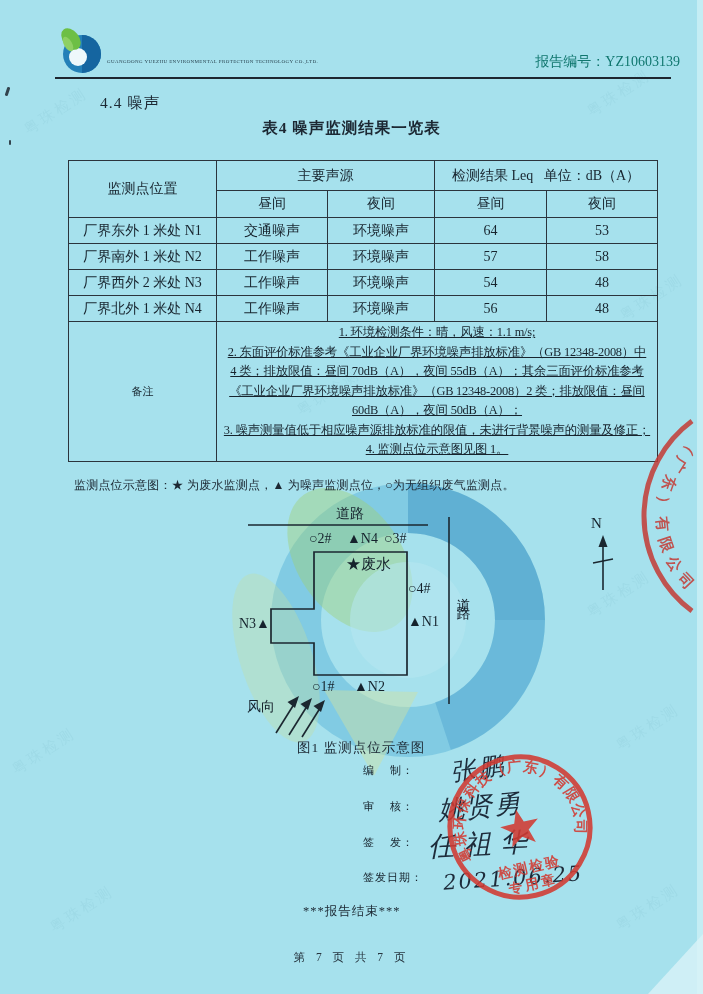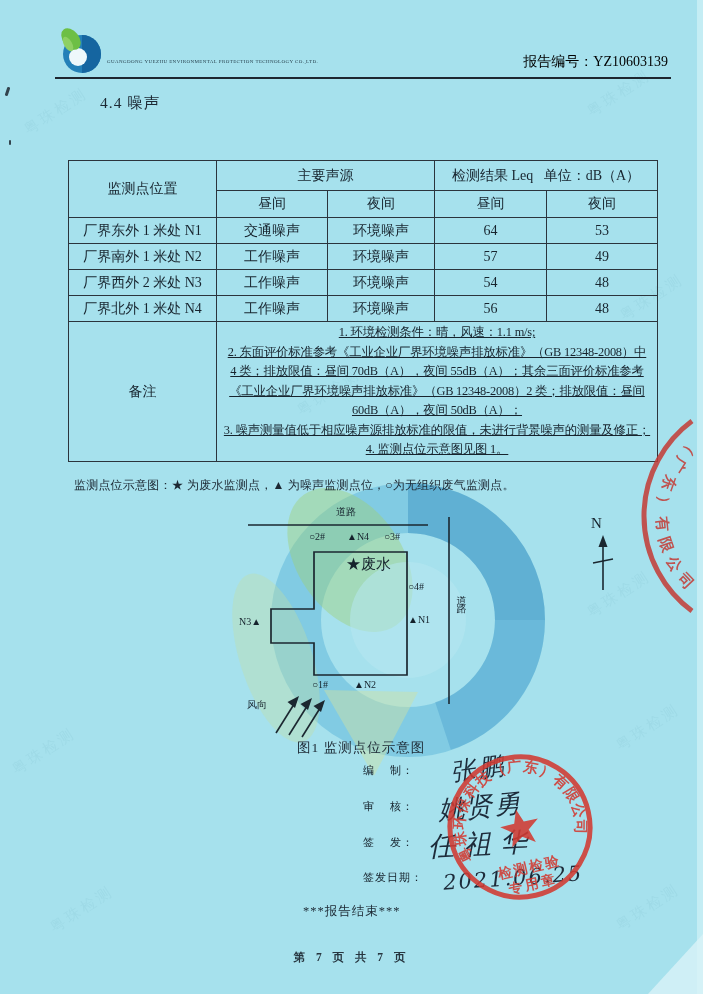--- a/index.html
+++ b/index.html
@@ -8,51 +8,51 @@
     width:703px;height:994px;
     background:#a6e1ed;
     overflow:hidden;
     font-family:"Liberation Serif","DejaVu Serif",serif;
     color:#1c2833;
   }
   .abs{position:absolute;}
   
   .hdr-name{left:105px;top:36px;font-size:17px;font-weight:700;font-style:italic;letter-spacing:1px;color:#14202b;}
   .hdr-en{left:107px;top:59px;font-size:5px;letter-spacing:.4px;color:#27414e;}
-  .hdr-report{left:0;top:53px;width:668px;text-align:right;font-size:14px;color:#000000;}
+  .hdr-report{left:12px;top:53px;width:668px;text-align:right;font-size:14px;color:#0f766e;}
   .hdr-rule{left:55px;top:77px;width:616px;height:2px;background:#1d2630;}
   
   .sec-title{left:100px;top:93px;font-size:15.5px;letter-spacing:1px;}
   .tbl-title{left:0;top:118px;width:703px;text-align:center;font-size:15.5px;font-weight:700;letter-spacing:1px;}
   table.noise{
     position:absolute;left:68px;top:160px;width:589px;
     border-collapse:collapse;table-layout:fixed;
     font-size:14px;color:#17242e;
   }
   table.noise th,table.noise td{
     border:1.5px solid #2b343c;
     text-align:center;vertical-align:middle;
     padding:0 2px;font-weight:400;
   }
   td.loc{text-align:left;padding-left:9px;margin-left:16px;}
-  td.remark-label{font-size:14px;}
+  td.remark-label{font-size:11px;}
   td.remark-body{text-align:left;padding:5px 6px 5px 8px;text-decoration:underline;}
   .remark-line{font-size:12.4px;line-height:19.5px;white-space:nowrap;letter-spacing:-0.2px;}
   
   .legend{left:74px;top:477px;font-size:12px;letter-spacing:.2px;font-family:Liberation Serif, serif;}
   
   .diagram{left:60px;top:503px;width:610px;height:258px;}
-  .dlabel{position:absolute;font-size:10px;color:#15222c;white-space:nowrap;}
+  .dlabel{position:absolute;font-size:14px;color:#15222c;white-space:nowrap;}
   .dcaption{position:absolute;left:237px;top:236px;font-size:13.5px;letter-spacing:1px;}
   .road-right-label{writing-mode:vertical-rl;letter-spacing:8px;}
   
   .sig-label{position:absolute;font-size:11px;letter-spacing:1px;color:#15222c;white-space:pre;}
   .hand{position:absolute;font-family:"DejaVu Serif",serif;font-style:italic;color:#1d2b3a;white-space:nowrap;}
   .end-note{left:303px;top:903px;font-size:12.5px;letter-spacing:1px;}
-  .footer{left:0;top:950px;width:703px;text-align:center;font-size:11.5px;letter-spacing:4px;color:#273640;font-weight:bold;}
+  .footer{left:0;top:950px;width:703px;text-align:center;font-size:11.5px;letter-spacing:4px;color:#273640;}
   
   .wm{position:absolute;font-size:15px;color:#2e7487;opacity:.06;transform:rotate(-33deg);letter-spacing:3px;pointer-events:none;}
   .edge-strip{left:697px;top:0;width:6px;height:994px;background:#c9eef5;opacity:.85;}
   .corner{right:0;bottom:0;width:0;height:0;border-left:55px solid transparent;border-bottom:60px solid #d9f3f8;opacity:.8;}
   .speck{position:absolute;background:#33444e;border-radius:1px;}
 </style>
 </head>
 <body>
 
 <div class="page">
@@ -82,20 +82,21 @@
     <path d="M 25,8 A 19,19 0 0 1 44,27 A 19,19 0 0 1 25,46" fill="#1565a0"></path>
     <circle cx="21" cy="30" r="9" fill="#eef8fb"></circle>
     <ellipse cx="14" cy="12" rx="8" ry="12" transform="rotate(-38 14 12)" fill="#6dbf45"></ellipse>
     <ellipse cx="11" cy="17" rx="4" ry="8" transform="rotate(-30 11 17)" fill="#8ed063"></ellipse>
   </svg>
   <div class="abs hdr-en">GUANGDONG YUEZHU ENVIRONMENTAL PROTECTION TECHNOLOGY CO.,LTD.</div>
   <div class="abs hdr-report"><span>报告编号：</span><span>YZ10603139</span></div>
   <div class="abs hdr-rule"></div>
 
   <div class="abs sec-title">4.4  噪声</div>
+  <div class="abs tbl-title">表4   噪声监测结果一览表</div>
 
   <table class="noise">
     <colgroup>
         <col style="width:148px">
         <col style="width:111px">
         <col style="width:107px">
         <col style="width:112px">
         <col style="width:111px">
       </colgroup>
     <tbody>
@@ -115,21 +116,21 @@
       <td>交通噪声</td>
       <td>环境噪声</td>
       <td>64</td>
       <td>53</td>
     </tr>
     <tr style="height:26px">
       <td class="loc">厂界南外 1 米处 N2</td>
       <td>工作噪声</td>
       <td>环境噪声</td>
       <td>57</td>
-      <td>49</td>
+      <td>58</td>
     </tr>
     <tr style="height:26px">
       <td class="loc">厂界西外 2 米处 N3</td>
       <td>工作噪声</td>
       <td>环境噪声</td>
       <td>54</td>
       <td>48</td>
     </tr>
     <tr style="height:26px">
       <td class="loc">厂界北外 1 米处 N4</td>

